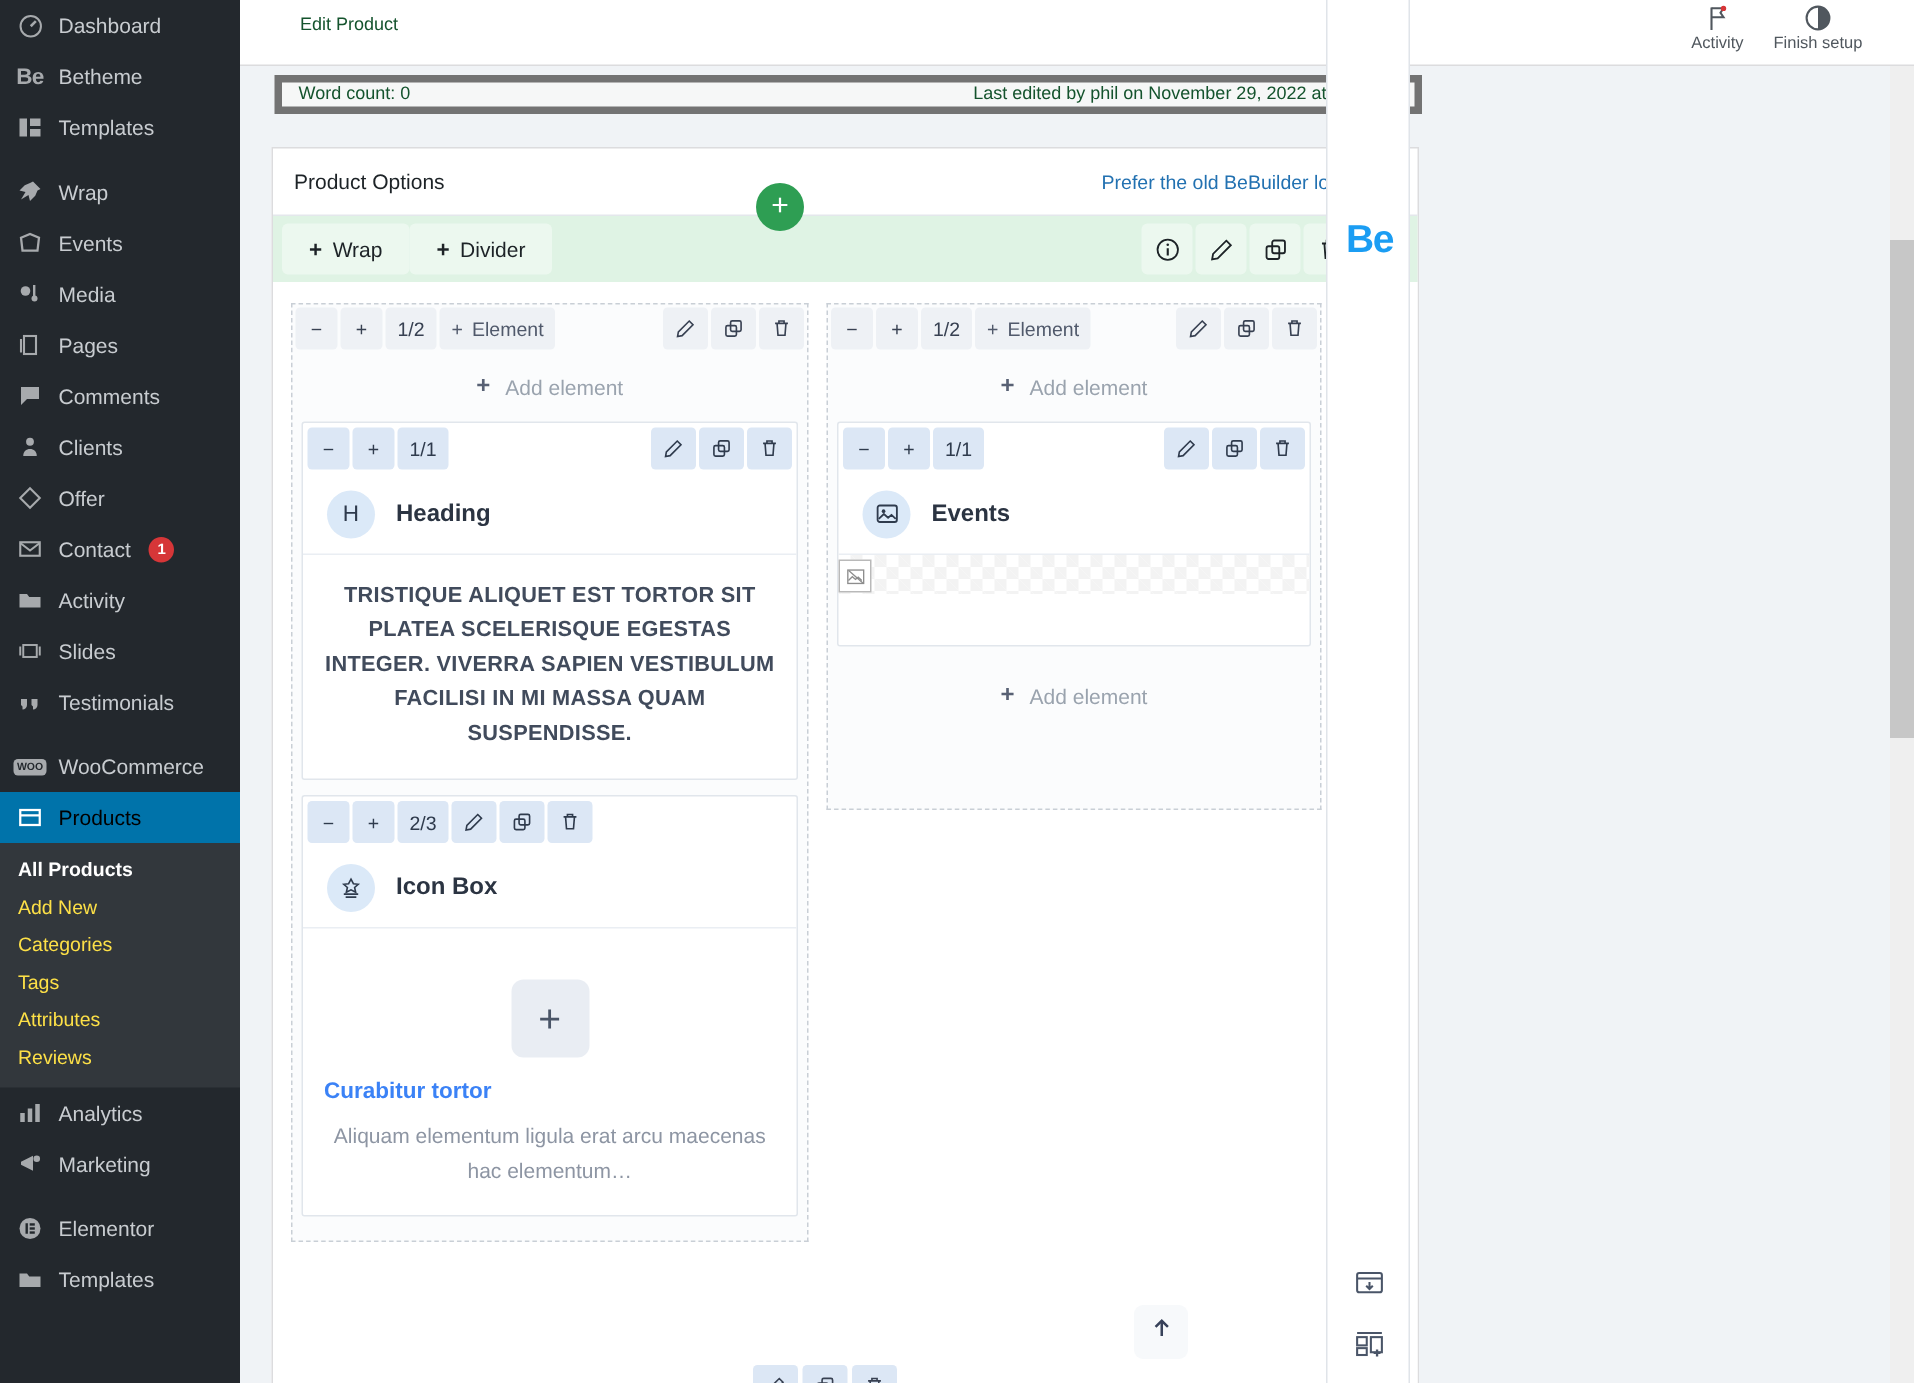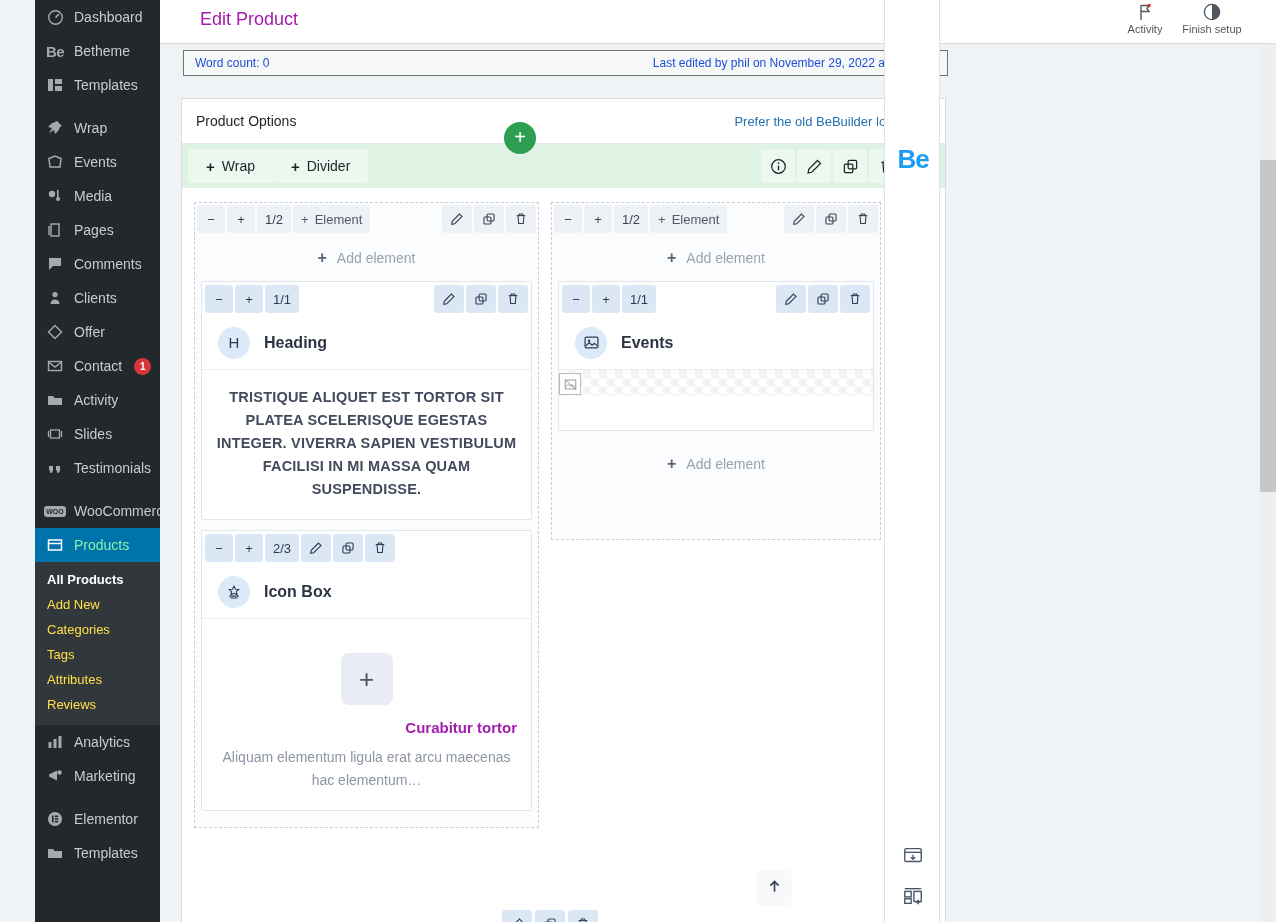--- a/index.html
+++ b/index.html
@@ -6,35 +6,35 @@
   html, body {
     width: 1276px; height: 922px;
     font-family: "Liberation Sans", sans-serif;
     background: #f0f3f6;
     overflow: hidden;
   }
   #app { position: relative; width: 1276px; height: 922px; }
 
   
   #wp-sidebar {
-    position: absolute; left: 0; top: 0; width: 132px; height: 922px;
-    background: #23282d; color: #e3e6e8; overflow: hidden; margin-left: 35px;
+    position: absolute; left: 0; top: 0; width: 160px; height: 922px;
+    background: #23282d; color: #e3e6e8; overflow: hidden;
   }
   .wp-item {
     display: flex; align-items: center; gap: 9px;
     height: 34px; padding: 0 10px 0 10px;
     font-size: 14px; color: #c8ccd0; cursor: pointer; position: relative;
   }
   .wp-item .ic {
     width: 20px; height: 20px; display: flex; align-items: center;
     justify-content: center; color: #a7aaad; flex: 0 0 20px;
   }
   .wp-item .ic svg { display: block; }
   .wp-item.active {
-    background: #0073aa; color: #86efac;
+    background: #0073aa; color: #000000;
   }
   .wp-item.active .ic { color: #fff; }
   .wp-item.active::after {
     content: ""; position: absolute; right: -8px; top: 50%;
     transform: translateY(-50%);
     border-left: 8px solid #0073aa;
     border-top: 8px solid transparent;
     border-bottom: 8px solid transparent;
   }
   .wp-gap { height: 9px; }
@@ -56,42 +56,42 @@
     border-radius: 3px; padding: 2px 2px; line-height: 1;
   }
 
   
   #topbar {
     position: absolute; left: 160px; top: 0; width: 1116px; height: 44px;
     background: #fff; border-bottom: 1px solid #dcdcde;
   }
   #topbar .title {
     position: absolute; left: 40px; top: 9px;
-    font-size: 18px; color: #a21caf;
+    font-size: 12px; color: #14532d;
   }
   .top-actions {
     position: absolute; right: 20px; top: 0; display: flex; gap: 3px;
     padding-right: 12px;
   }
   .top-action {
     width: 64px; padding-top: 2px; text-align: center; cursor: pointer;
   }
   .top-action .lbl { font-size: 11px; color: #50575e; margin-top: 1px; }
   .top-action .gl { height: 20px; display:flex; align-items:center; justify-content:center; }
 
   
   #content {
     position: absolute; left: 160px; top: 44px; width: 1116px; height: 878px;
     background: #f0f3f6; overflow: hidden;
   }
   #wordcount-bar {
     position: absolute; left: 23px; top: 6px; width: 765px; height: 26px;
-    background: #f6f7f7; border: 1px solid #737373;
-    display: flex; align-items: center;
-    font-size: 12px; color: #1d4ed8;
+    background: #f6f7f7; border: 5px solid #737373;
+    display: flex; align-items: flex-start;
+    font-size: 12px; color: #14532d;
   }
   #wordcount-bar .wc { margin-left: 11px; }
   #wordcount-bar .le { margin-left: auto; margin-right: 12px; }
 
   
   #builder {
     position: absolute; left: 21px; top: 54px; width: 765px; height: 830px;
     background: #fff; border: 1px solid #dcdcde;
   }
   #builder-head {
@@ -199,22 +199,22 @@
     display: flex; align-items: center; justify-content: center;
   }
 
   .ib-plus-wrap { display: flex; justify-content: center; margin: 18px 0 14px 0; }
   .ib-plus {
     width: 52px; height: 52px; border-radius: 8px; background: #e9edf3;
     display: flex; align-items: center; justify-content: center;
     font-size: 26px; color: #4a5567; cursor: pointer;
   }
   .ib-title {
-    text-align: right; font-size: 15px; font-weight: bold;
-    color: #a21caf; margin-bottom: 10px;
+    text-align: left; font-size: 15px; font-weight: bold;
+    color: #3b82f6; margin-bottom: 10px;
   }
   .ib-desc {
     text-align: center; font-size: 14px; color: #8d95a3; line-height: 23px;
   }
   .cut-toolbar {
     position: absolute; left: 320px; bottom: -8px;
     display: flex; gap: 3px;
   }
   .cut-toolbar .tb-btn { background: #dce7f5; }
 

